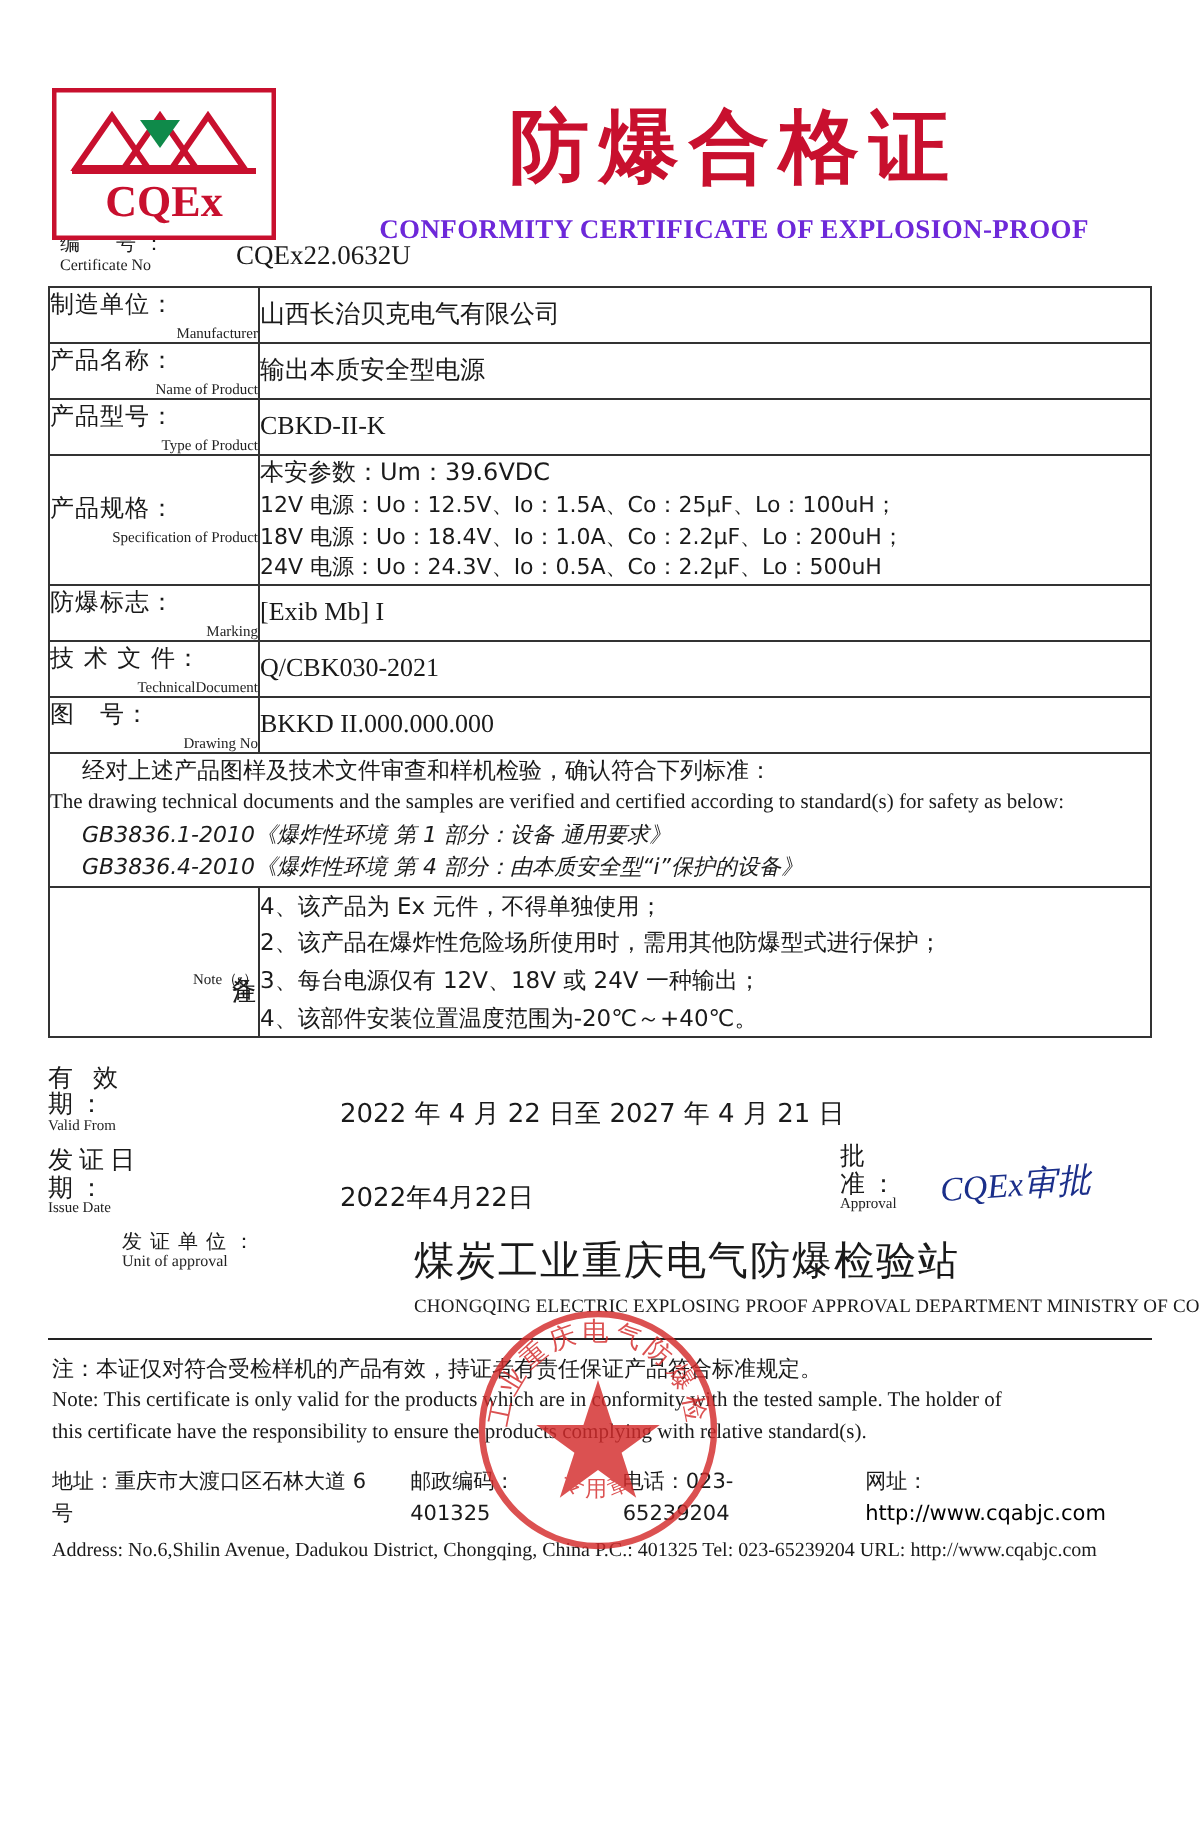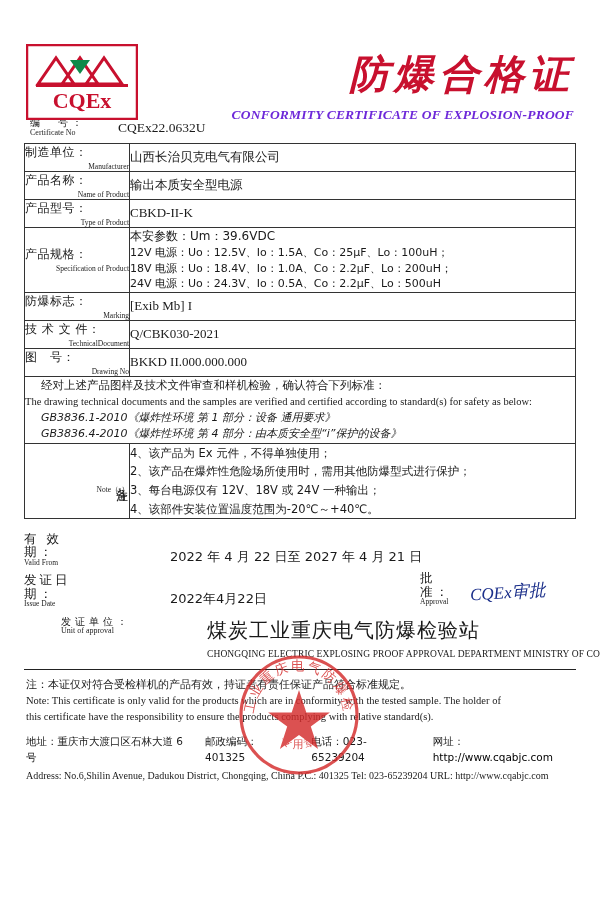--- a/index.html
+++ b/index.html
@@ -34,23 +34,22 @@
   .logo {
     width: 112px;
     height: 74px;
     position: relative;
     flex: 0 0 112px;
   }
   .logo svg { display: block; }
 
   .title-block {
     flex: 1;
-    text-align: right;
+    text-align: center;
     padding-left: 22px;
-    font-style: italic;
   }
   .cn-title {
     color: #c8102e;
     font-family: "DejaVu Serif", "Liberation Serif", serif;
     font-weight: bold;
     font-size: 40px;
     letter-spacing: 5px;
     line-height: 52px;
     margin: 4px 0 0 0;
     white-space: nowrap;

